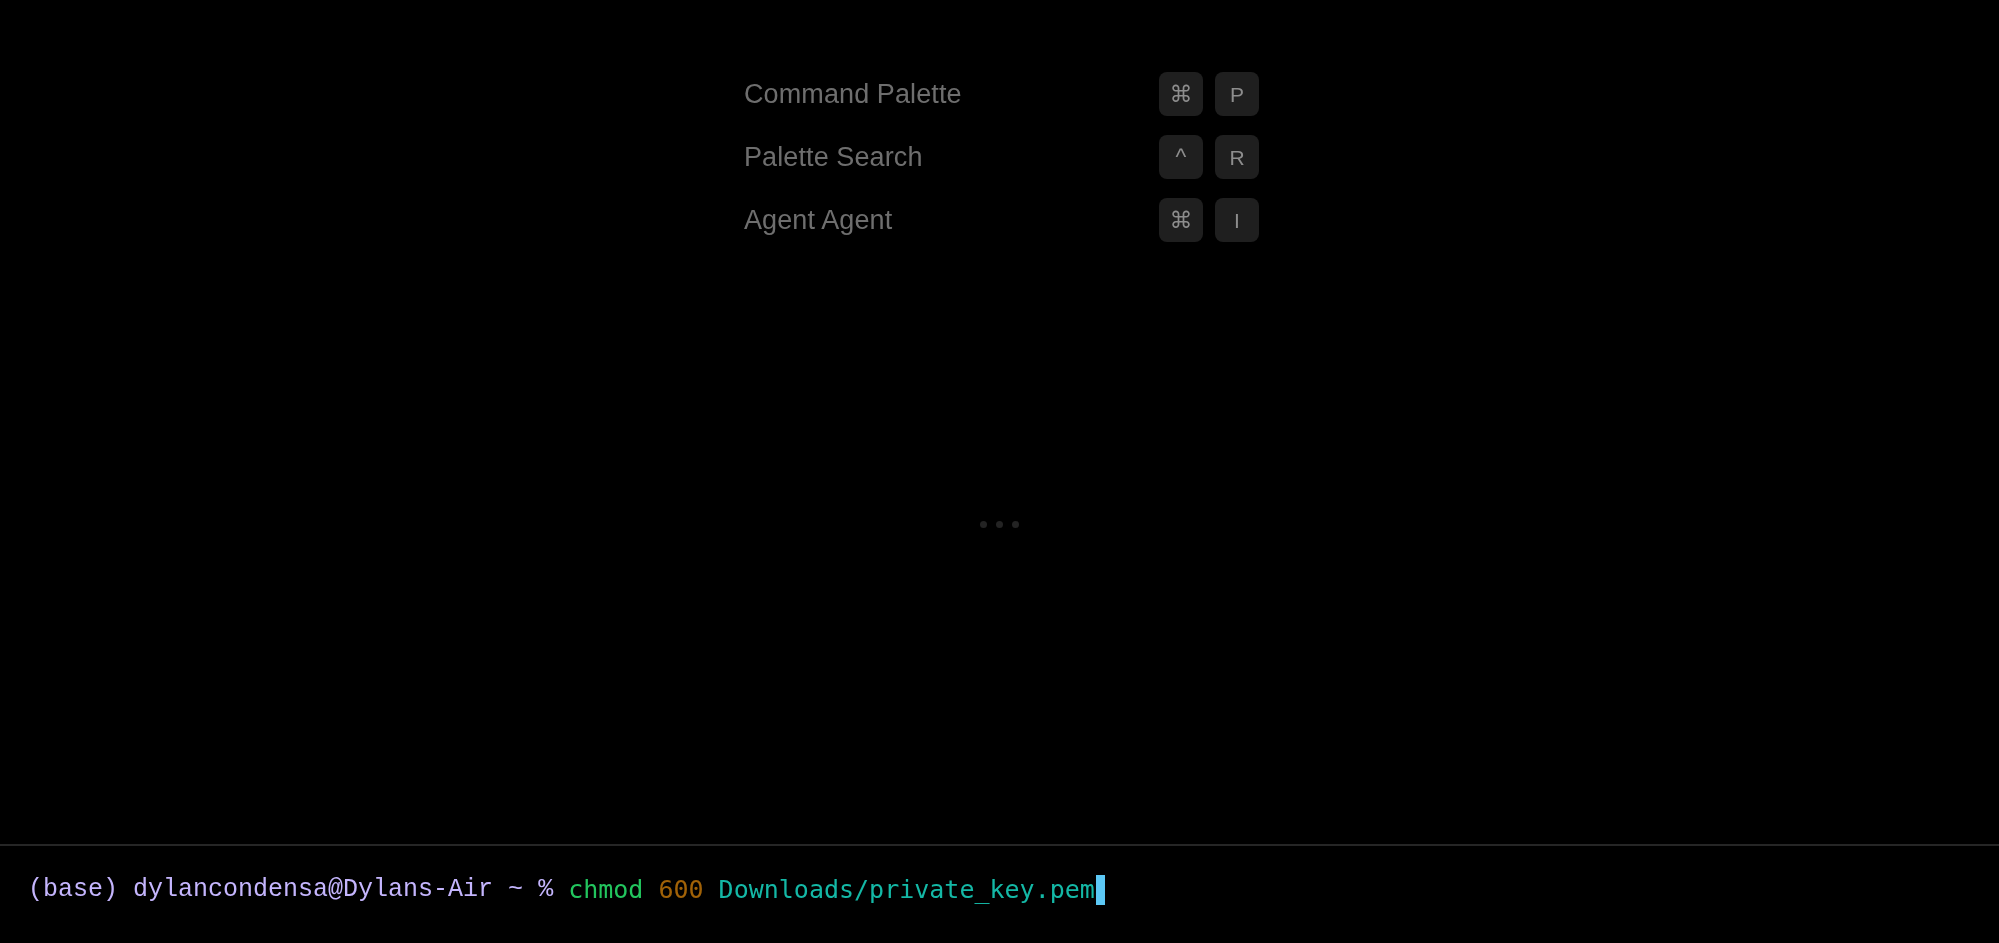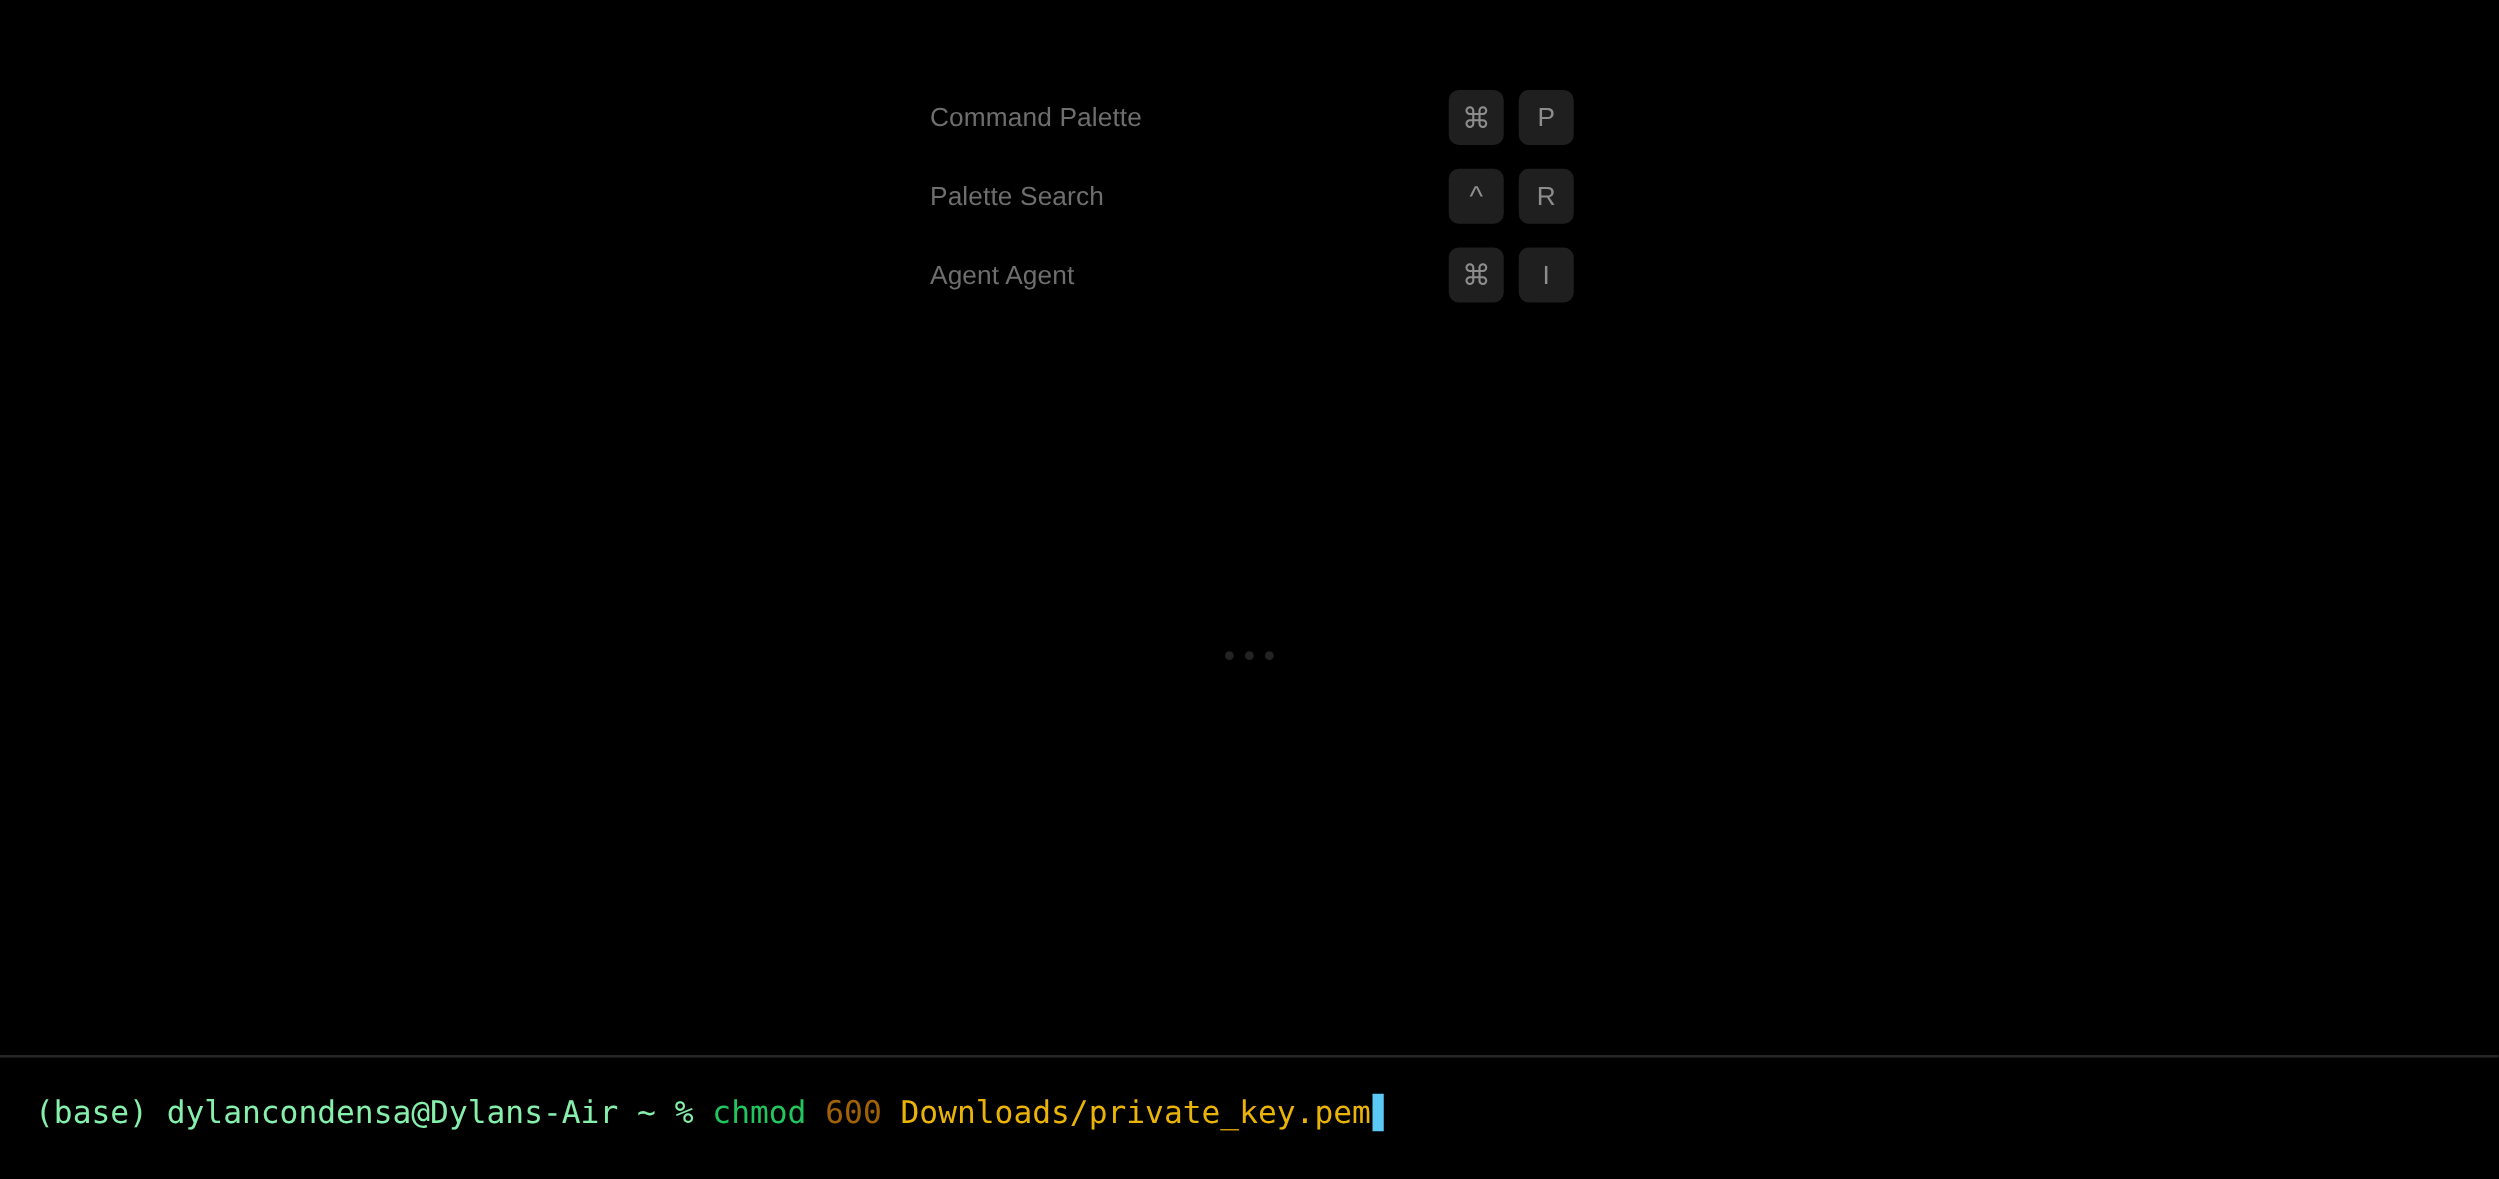--- a/index.html
+++ b/index.html
@@ -33,21 +33,21 @@
   .hint-row {
     display: flex;
     align-items: center;
     justify-content: space-between;
     height: 44px;
     margin-bottom: 19px;
   }
   .hint-row:last-child { margin-bottom: 0; }
 
   .hint-label {
-    font-size: 21px;
+    font-size: 27px;
     line-height: 1;
     color: #6e6e6e;
     letter-spacing: 0.1px;
     white-space: nowrap;
     font-family: "Liberation Sans", sans-serif;
   }
 
   .hint-keys {
     display: flex;
     align-items: center;
@@ -103,24 +103,24 @@
     top: 870px;
     height: 40px;
     display: flex;
     align-items: center;
     font-family: "DejaVu Sans Mono", monospace;
     font-size: 25px;
     line-height: 40px;
     white-space: pre;
   }
   #prompt-line .seg { white-space: pre; }
-  .c-prompt   { color: #86efac; }
+  .c-prompt   { color: #c4b5fd; font-family: Liberation Mono, monospace; }
   .c-command  { color: #22c55e; }
   .c-number   { color: #a16207; }
-  .c-path     { color: #eab308; }
+  .c-path     { color: #14b8a6; }
 
   .caret {
     display: inline-block;
     width: 9px;
     height: 30px;
     background: #5cc8f5;
     vertical-align: middle;
     margin-left: 1px;
   }
 </style>

